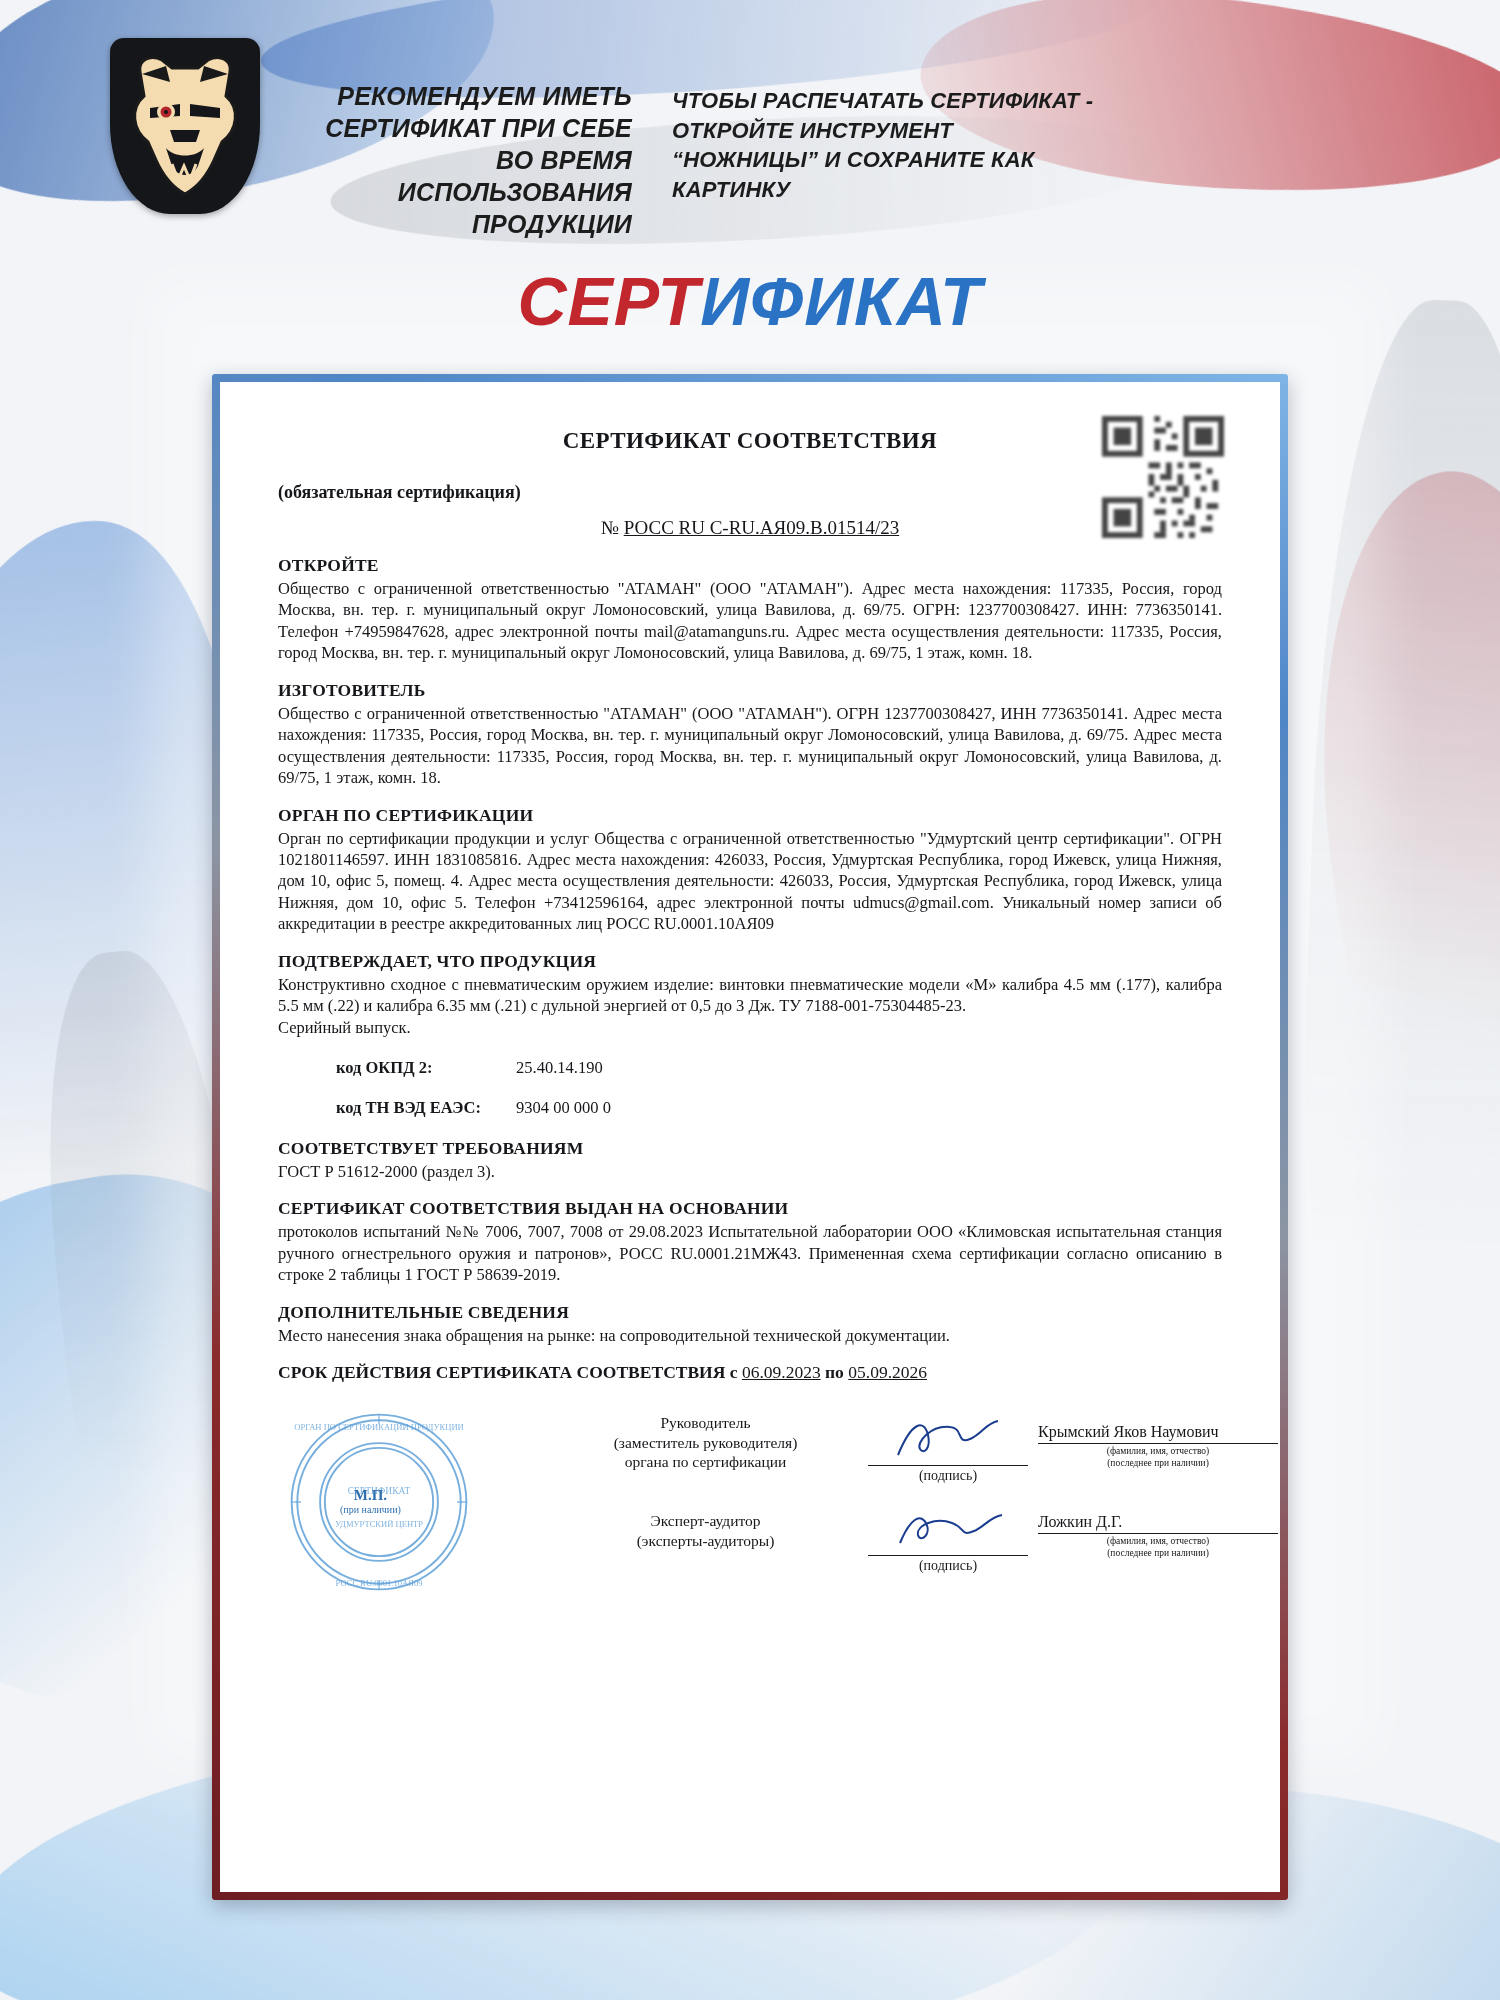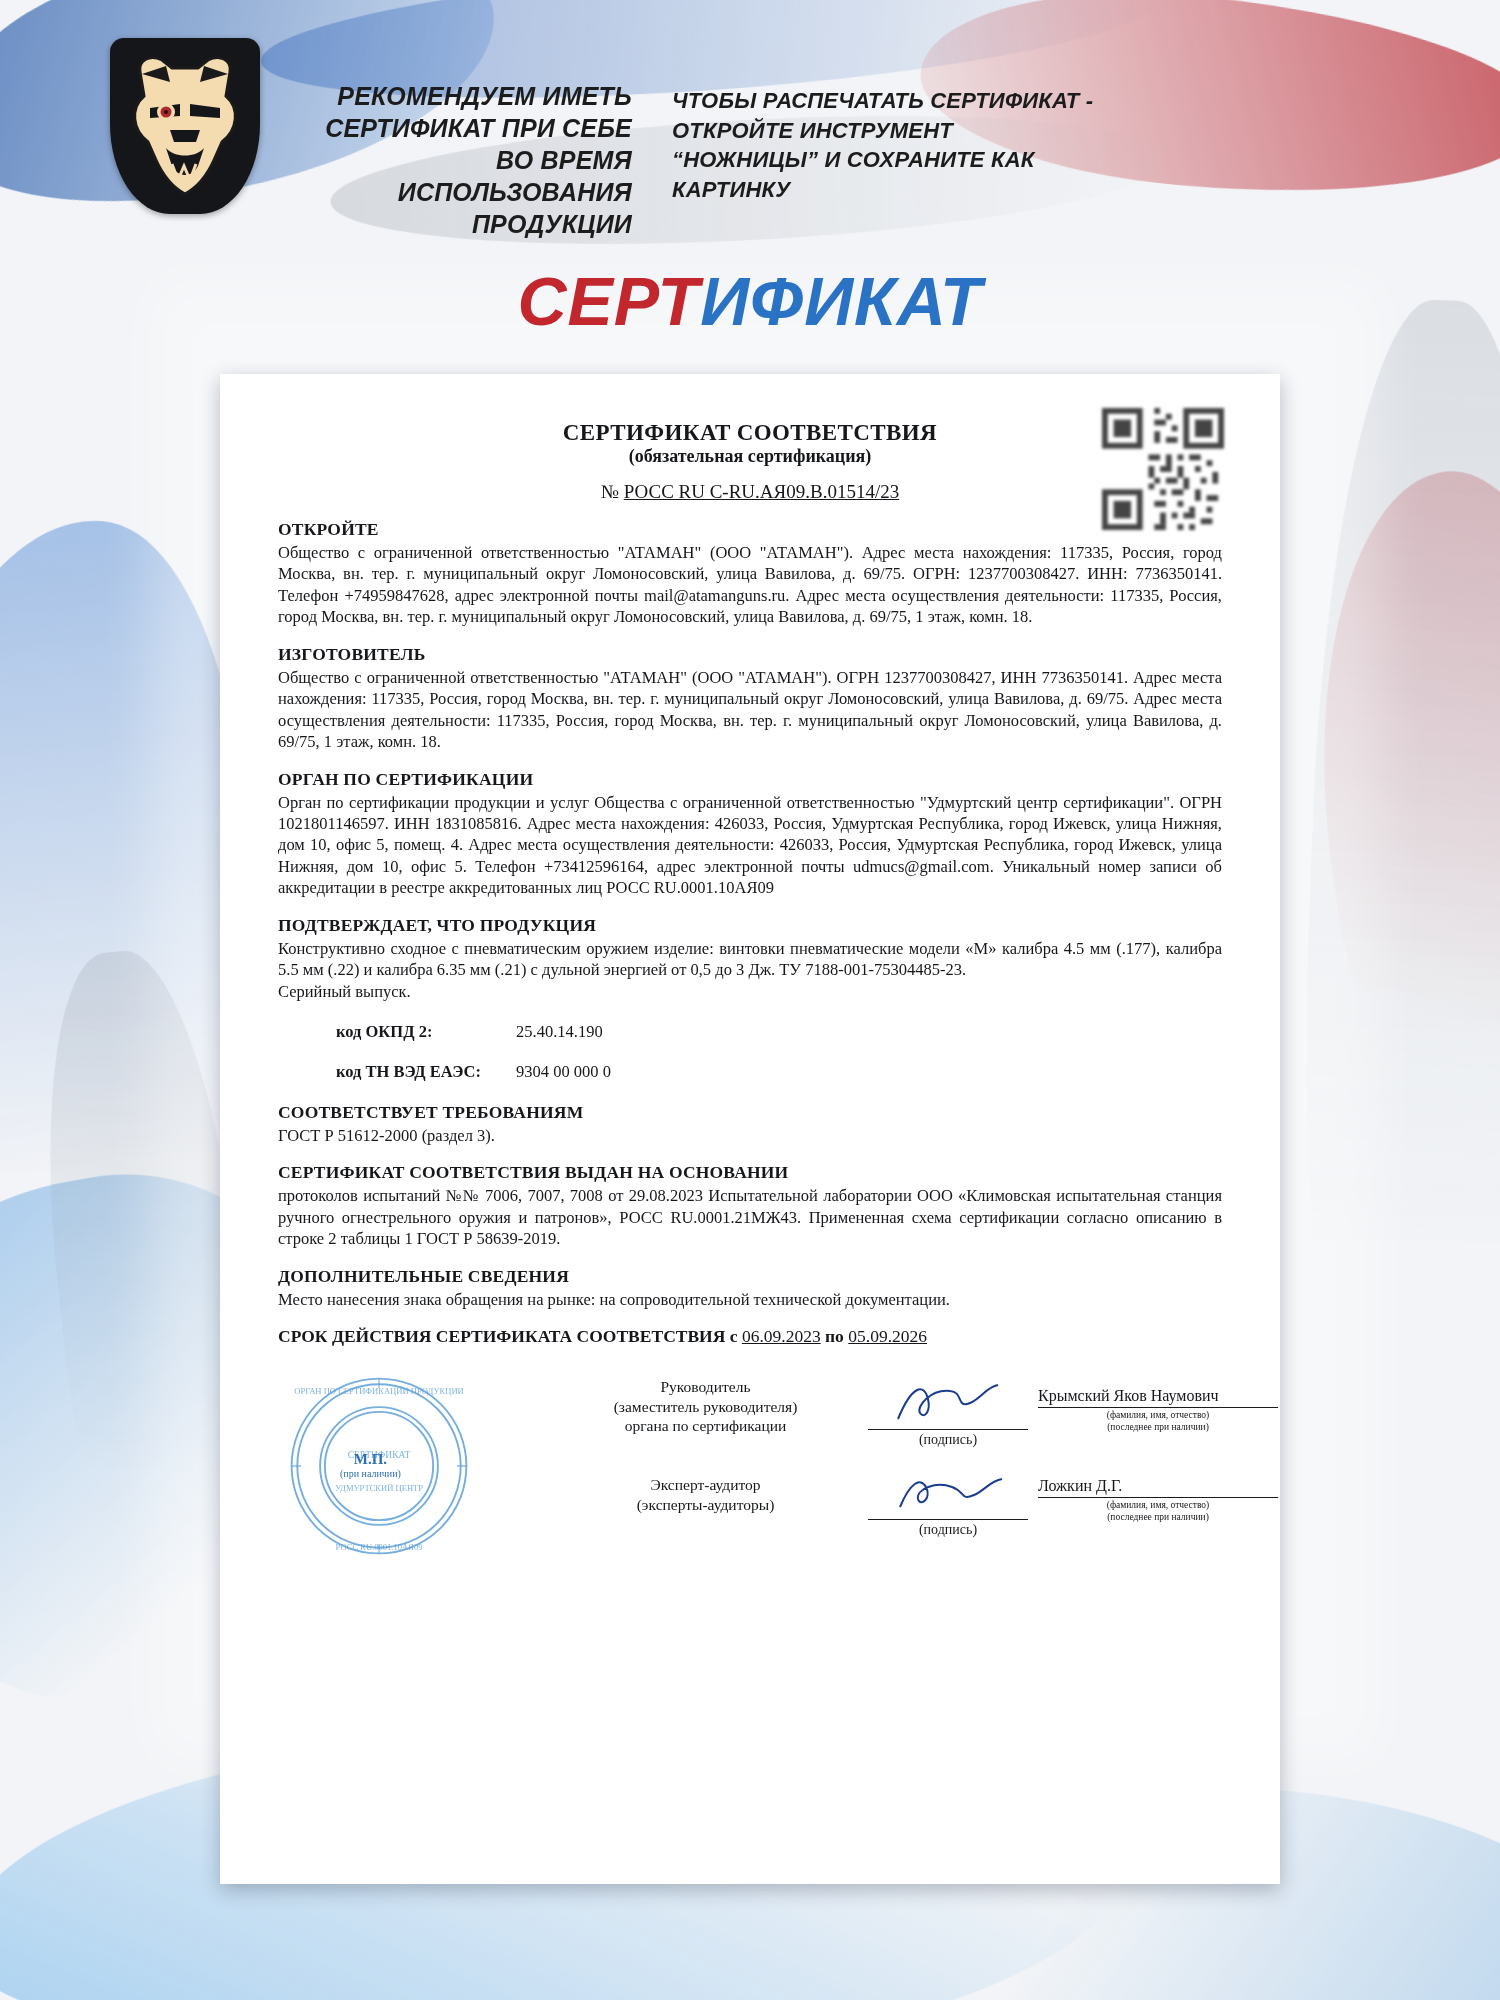--- a/index.html
+++ b/index.html
@@ -67,28 +67,28 @@
      font-size:22px;line-height:1.35;color:#1c1c1c;
      text-align:left;width:430px;padding-top:48px;letter-spacing:.2px;}
 
   .big-title{position:relative;z-index:3;text-align:center;margin-top:22px;
      font-size:68px;font-weight:bold;font-style:italic;letter-spacing:1px;}
   .big-title .r{color:#c1272d;}
   .big-title .b{color:#2a72c4;}
 
   
   .cert-frame{position:relative;z-index:4;margin:34px auto 0;width:1060px;height:1510px;
-     border-radius:3px;
+     padding:8px;border-radius:3px;
      background:linear-gradient(200deg,#7fb4e6 0%,#4f86c6 18%,#8c95a3 45%,#8a2a2b 72%,#6d1d22 100%);
      box-shadow:0 6px 20px rgba(20,30,50,.28);}
   .cert{background:#ffffff;width:100%;height:100%;box-sizing:border-box;
      padding:46px 58px 24px 58px;position:relative;
      font-family:"Liberation Serif", serif;color:#15171a;}
   .cert-title{text-align:center;font-weight:bold;font-size:23px;letter-spacing:.4px;}
-  .cert-sub{text-align:center;font-weight:bold;font-size:18px;margin-top:0;}
+  .cert-sub{text-align:left;font-weight:bold;font-size:18px;margin-top:28px;}
   .cert-num{text-align:center;font-size:19px;margin-top:14px;}
   .cert-num u{text-decoration:underline;}
   .qr{position:absolute;right:56px;top:34px;width:122px;height:122px;
      filter:blur(1.6px);opacity:.88;}
 
   .sec-h{font-weight:bold;font-size:17.5px;margin:16px 0 2px;letter-spacing:.2px;}
   .sec-p{font-size:16.5px;line-height:1.30;text-align:justify;}
   .codes{margin:10px 0 4px 58px;font-size:16.5px;}
   .codes div{margin:20px 0;display:flex;}
   .codes .lbl{font-weight:bold;width:180px;}

